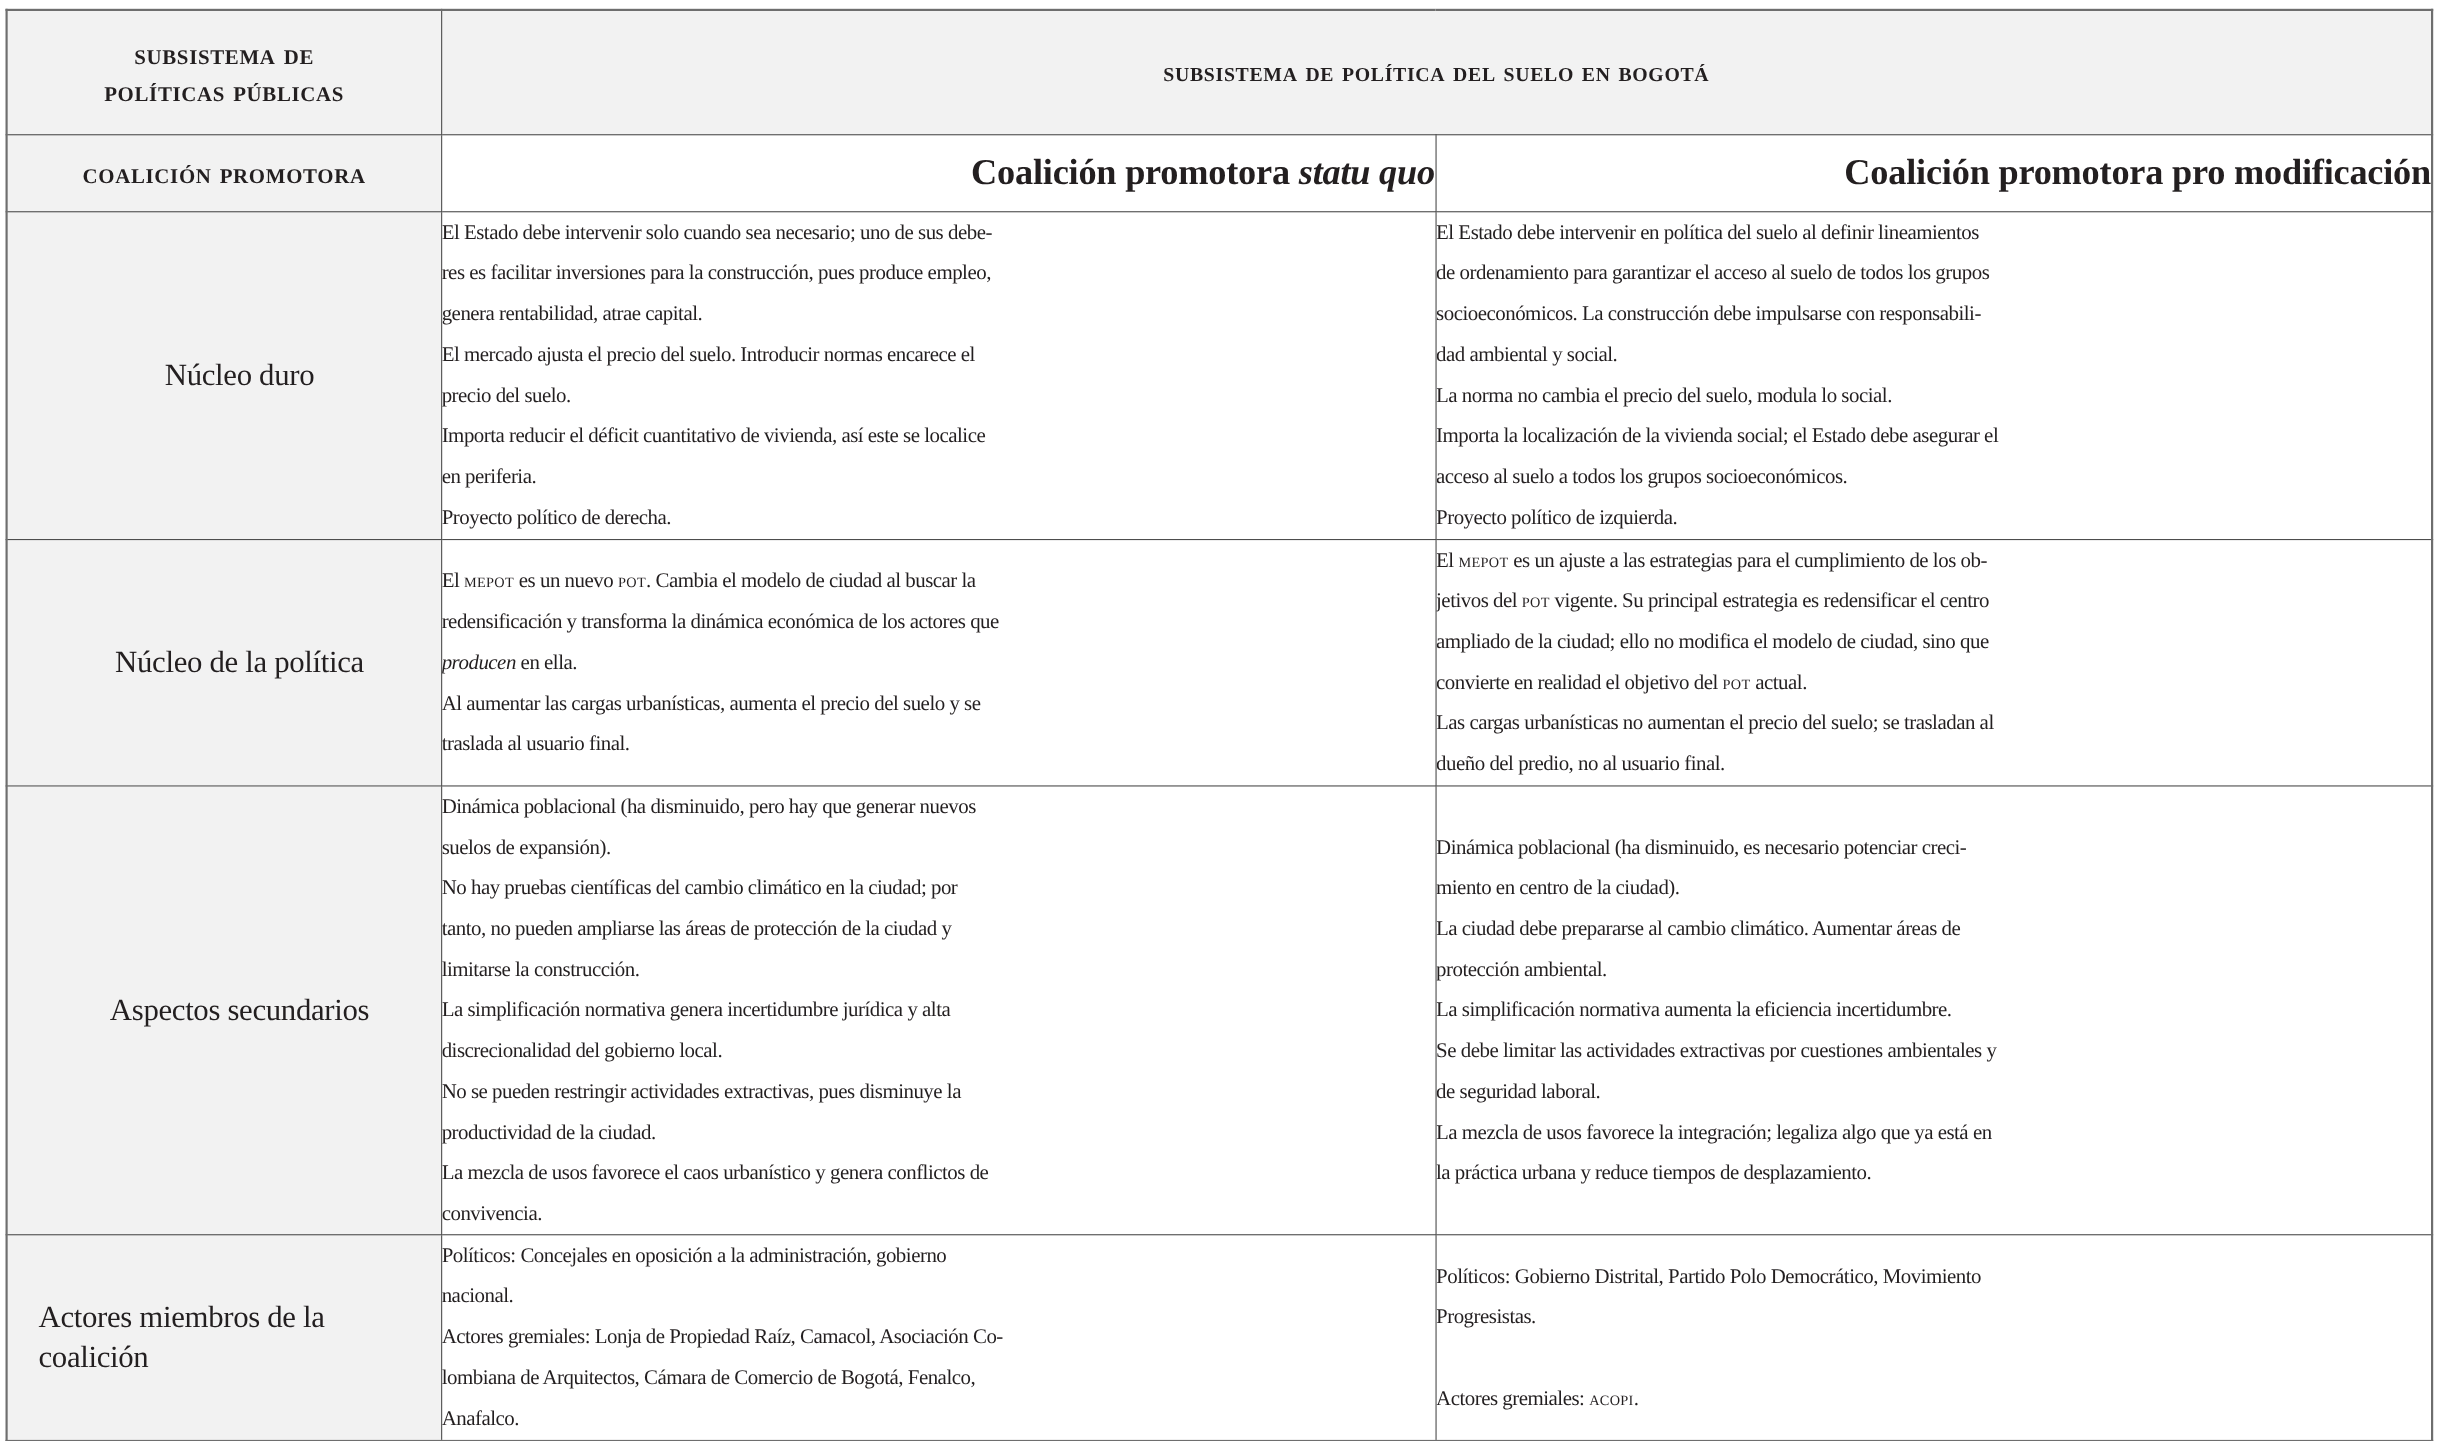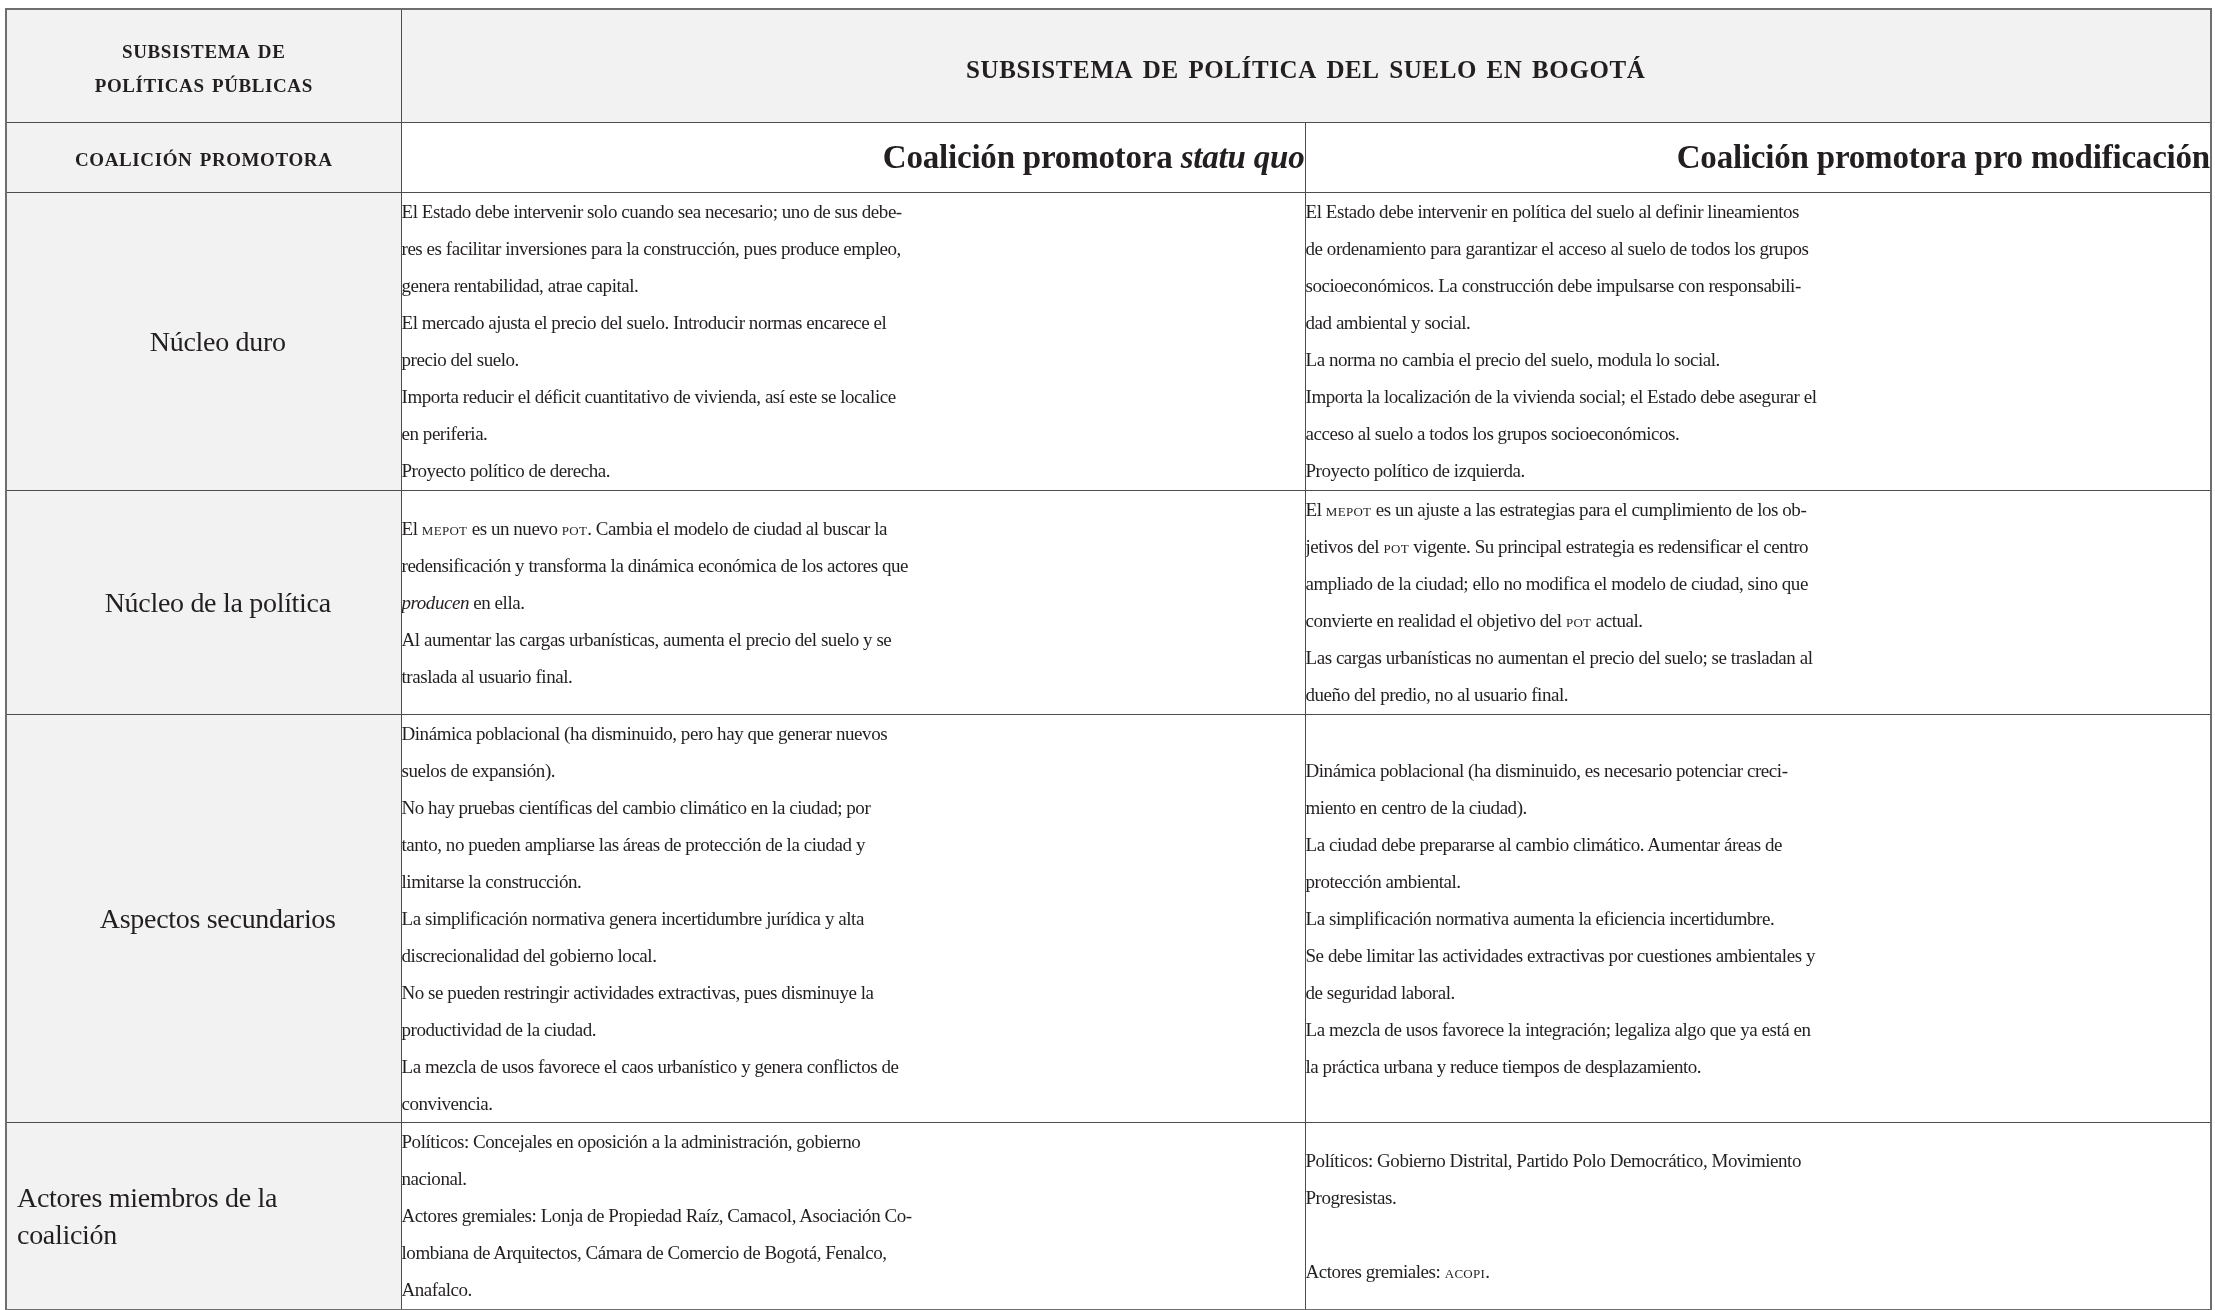--- a/index.html
+++ b/index.html
@@ -36,37 +36,37 @@
 
   .hdr-sc {
     font-weight: bold;
     font-variant: small-caps;
     text-transform: lowercase;
     text-align: center;
     letter-spacing: 0.6px;
     line-height: 34px;
   }
   .hdr-left { font-size: 27px; }
-  .hdr-main { font-size: 36px; }
+  .hdr-main { font-size: 26px; }
 
   .coal-title {
     font-weight: bold;
     font-size: 33px;
     text-align: right;
     letter-spacing: -0.2px;
   }
   .coal-title i { font-style: italic; }
 
   .label {
     font-size: 28px;
     line-height: 37px;
     letter-spacing: -0.3px;
   }
   .label.ind { padding-left: 28px; text-align: center; }
-  .label.ind2 { padding-left: 10px; }
+  .label.ind2 { padding-left: 28px; }
 
   .cell {
     font-size: 19px;
     line-height: 37px;
     padding: 0 6px 0 8px;
     letter-spacing: -0.45px;
     white-space: nowrap;
   }
   .cell .ln { display: block; }
   .cell .gap { display: block; height: 37px; }

